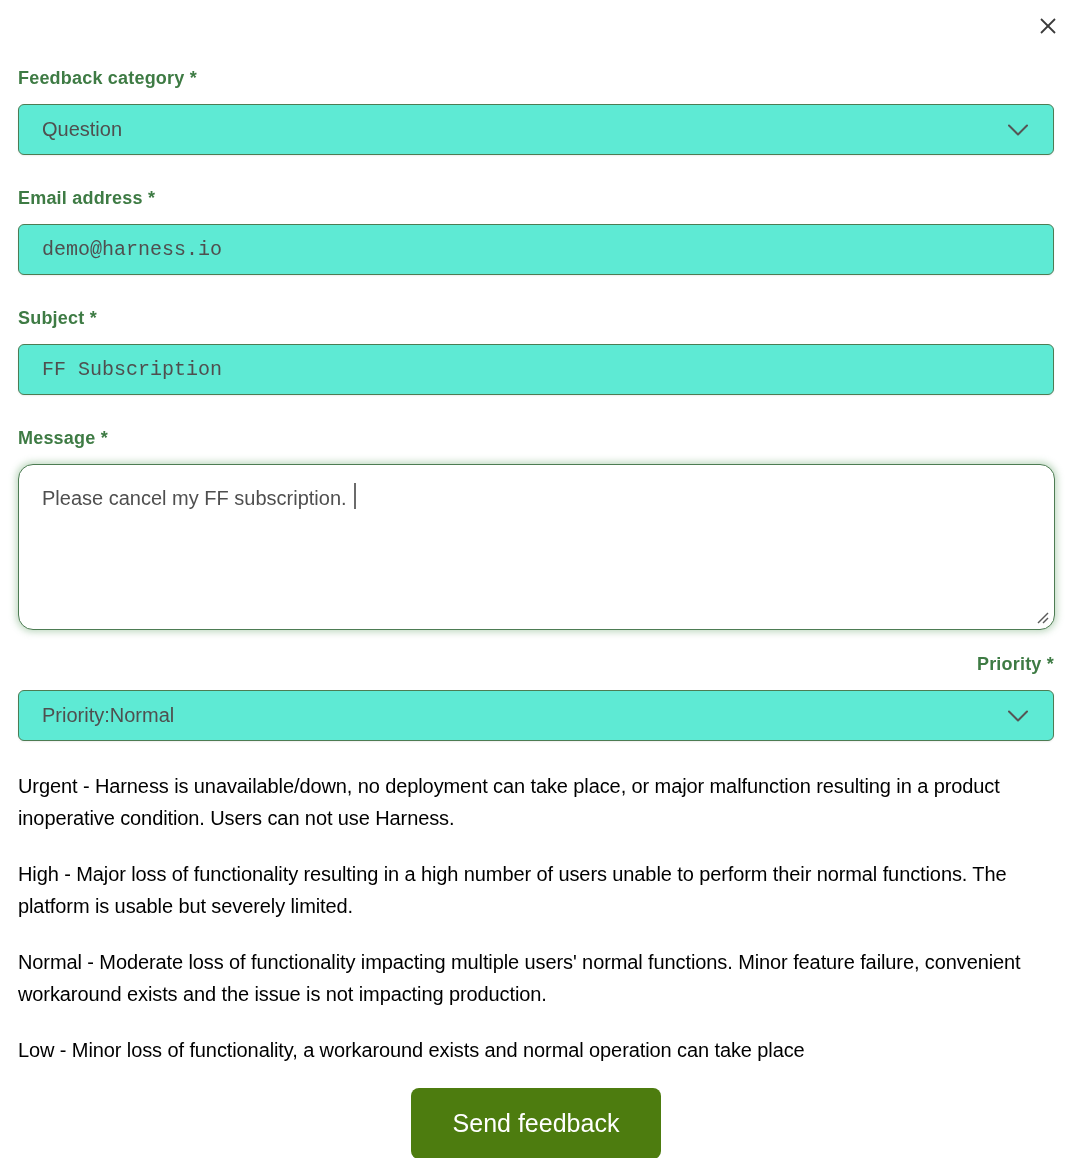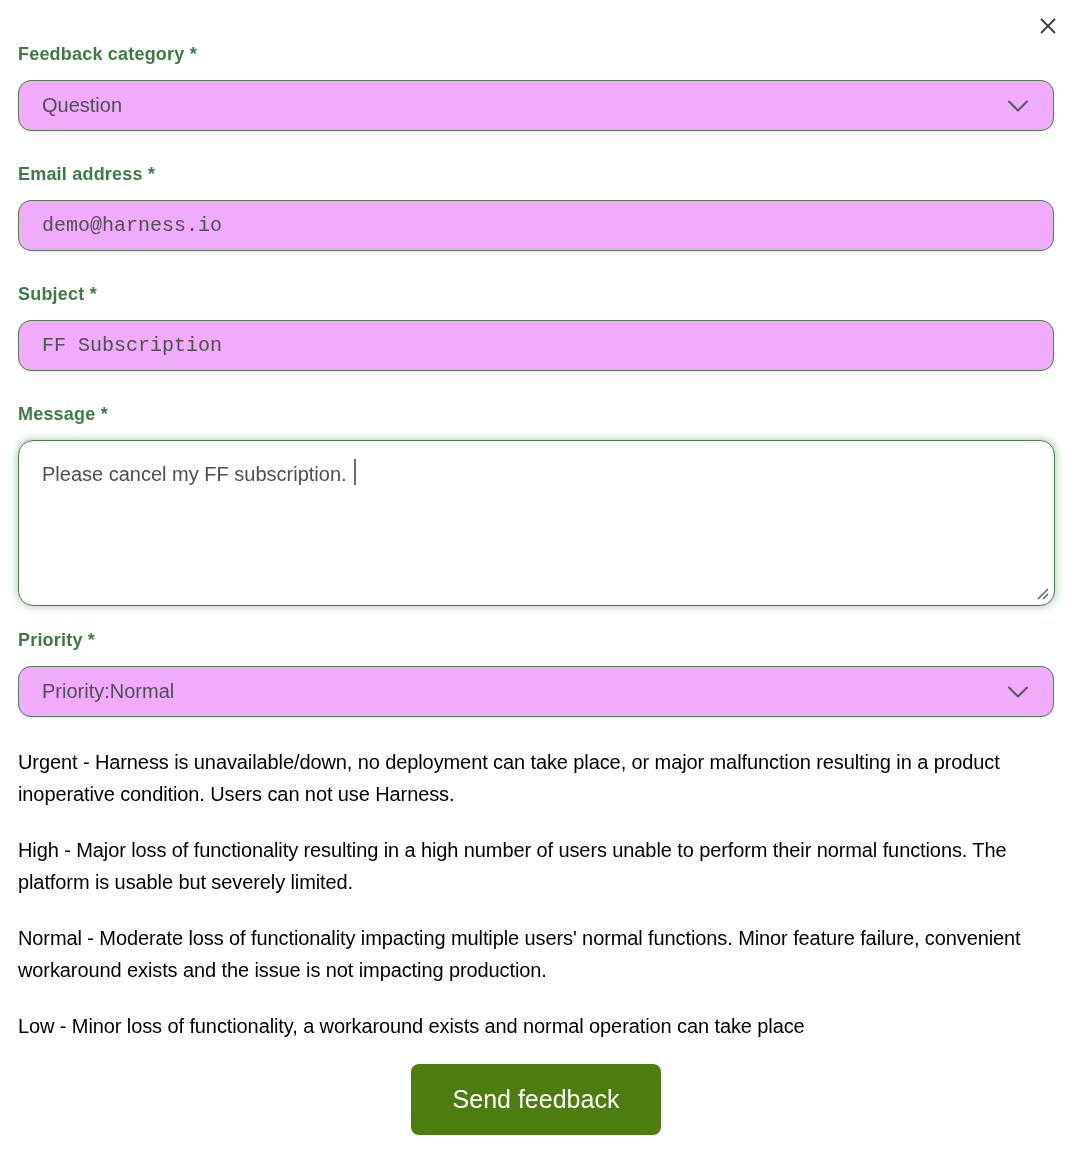--- a/index.html
+++ b/index.html
@@ -2,21 +2,21 @@
 <html><head>
 <meta charset="utf-8">
 <style>
   * { box-sizing: border-box; margin: 0; padding: 0; }
   html, body {
     width: 1076px; height: 1158px;
     background: #ffffff;
     font-family: "Liberation Sans", "DejaVu Sans", sans-serif;
     overflow: hidden;
   }
-  .dialog { position: relative; width: 1076px; height: 852px; padding: 44px 22px 24px 18px; }
+  .dialog { position: relative; width: 1076px; height: 852px; padding: 68px 22px 24px 18px; }
 
   .close-btn {
     position: absolute; top: 12px; right: 14px;
     width: 28px; height: 28px;
     background: none; border: none; cursor: pointer;
     display: flex; align-items: center; justify-content: center;
   }
 
   .group { margin-bottom: 33px; }
   .lbl {
@@ -24,22 +24,22 @@
     font-size: 18px; font-weight: 700;
     color: #3e7b44;
     margin-bottom: 15px;
     letter-spacing: 0.2px;
   }
   .req { font-weight: 700; }
 
   .field {
     width: 1036px; height: 51px;
     border: 1px solid #4d7c53;
-    border-radius: 13px;
-    background: #f0abfc;
+    border-radius: 6px;
+    background: #5eead4;
     box-shadow: 0 1px 2px rgba(0,0,0,0.07);
     font-size: 20px; color: #4f4f4f;
     padding: 0 40px 0 23px;
     display: flex; align-items: center;
   }
   input.field { font-family: Liberation Mono, monospace; outline: none; }
 
   .select-box { position: relative; justify-content: flex-start; cursor: default; }
   .chev {
     position: absolute; right: 24px; top: 50%;
@@ -60,21 +60,21 @@
   .caret {
     display: inline-block;
     width: 2px; height: 26px;
     background: #6b6b6b;
     vertical-align: text-bottom;
     margin-left: 7px;
   }
   .resize-handle { position: absolute; right: 4px; bottom: 4px; cursor: nwse-resize; }
 
   .group-message { margin-bottom: 24px; }
-  .group-priority { margin-bottom: 0; }
+  .group-priority { margin-bottom: 0; text-align: right; }
 
   .help { margin-top: 29px; }
   .help p {
     width: 1036px;
     font-size: 20px; line-height: 32px;
     color: #000000;
     margin-bottom: 24px;
     letter-spacing: -0.1px;
   }
   .help p:last-child { margin-bottom: 0; }

